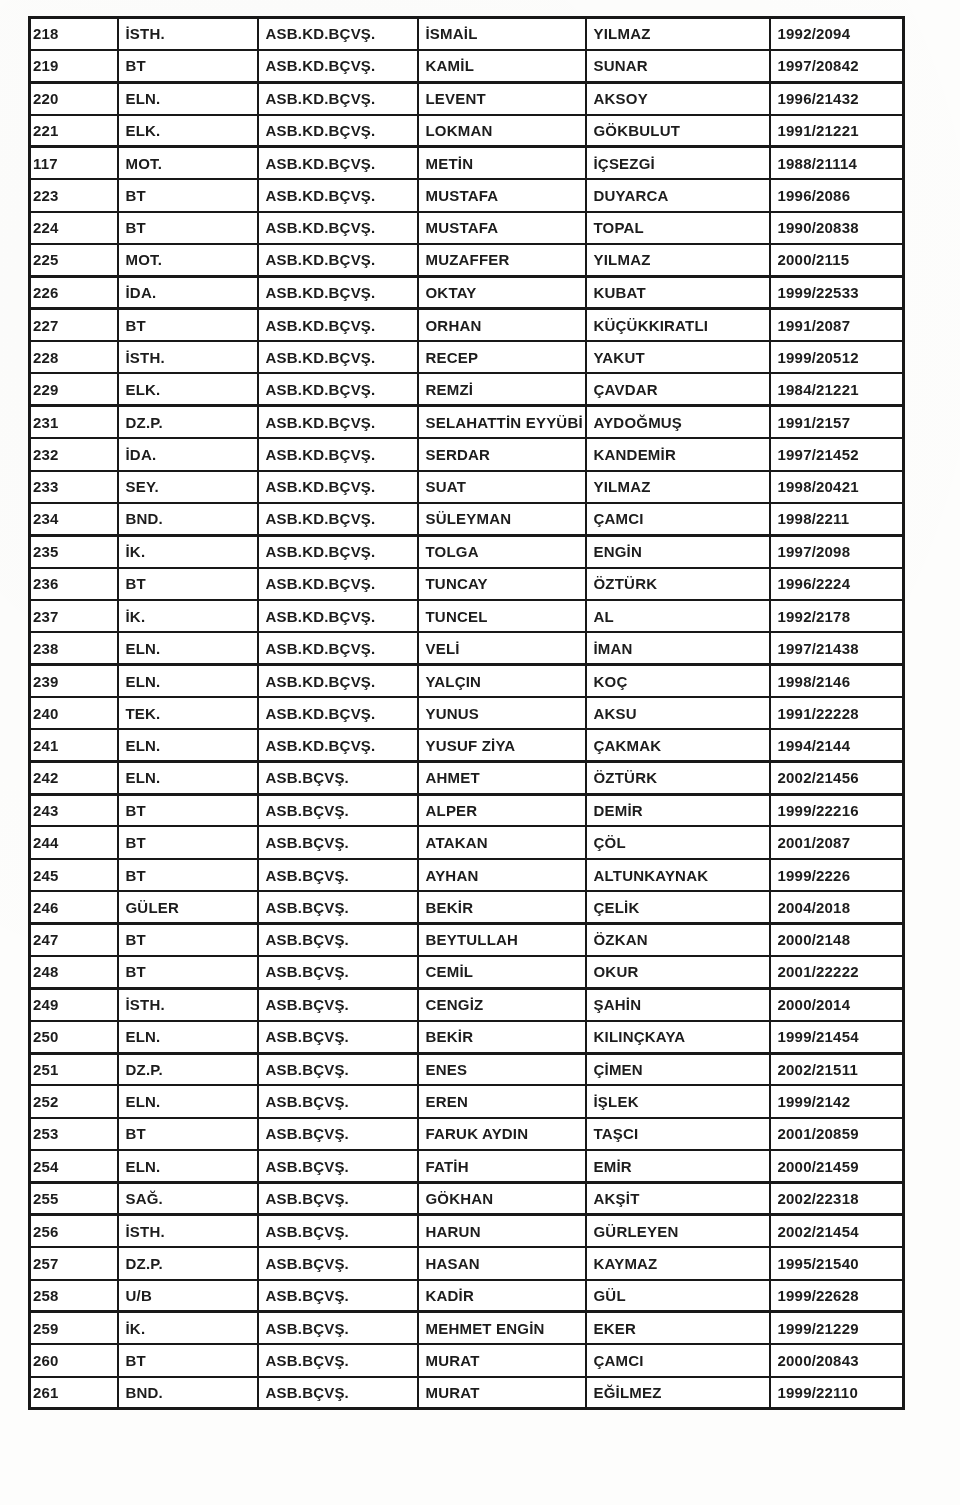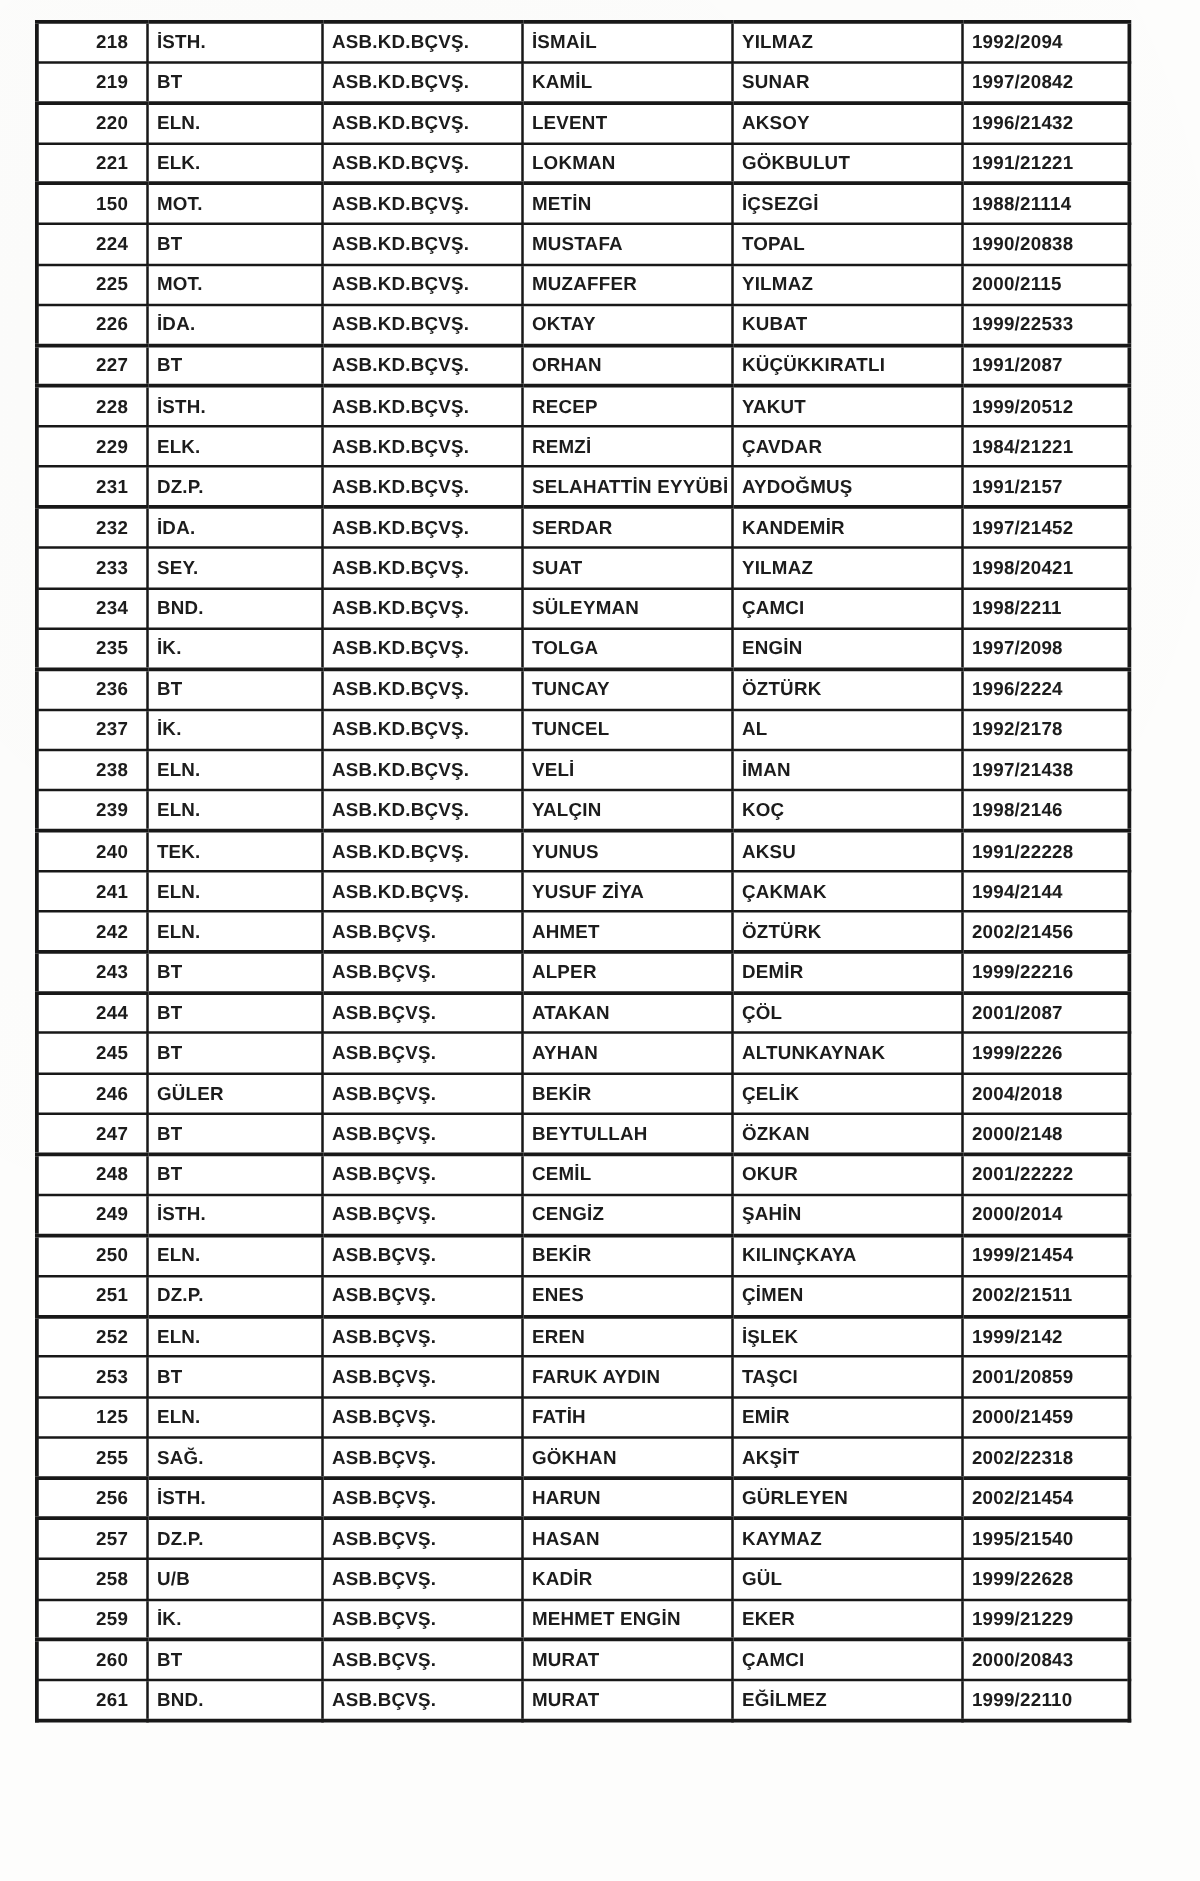--- a/index.html
+++ b/index.html
@@ -47,21 +47,21 @@
     font-size: 15px;
     font-weight: 600;
     letter-spacing: 0.2px;
     color: #1c1c1c;
     white-space: nowrap;
     overflow: hidden;
     vertical-align: middle;
     -webkit-font-smoothing: none;
   }
   td.c-no {
-    text-align: right;
+    text-align: left;
     padding-left: 2px;
     padding-right: 14px;
   }
   col.w-no     { width: 88px; }
   col.w-branch { width: 140px; }
   col.w-rank   { width: 160px; }
   col.w-first  { width: 168px; }
   col.w-last   { width: 184px; }
   col.w-reg    { width: 134px; }
 </style>
@@ -105,28 +105,36 @@
   </tr>
         <tr>
     <td class="c-no">221</td>
     <td class="c-branch">ELK.</td>
     <td class="c-rank">ASB.KD.BÇVŞ.</td>
     <td class="c-first">LOKMAN</td>
     <td class="c-last">GÖKBULUT</td>
     <td class="c-reg">1991/21221</td>
   </tr>
         <tr>
-    <td class="c-no">150</td>
+    <td class="c-no">117</td>
     <td class="c-branch">MOT.</td>
     <td class="c-rank">ASB.KD.BÇVŞ.</td>
     <td class="c-first">METİN</td>
     <td class="c-last">İÇSEZGİ</td>
     <td class="c-reg">1988/21114</td>
   </tr>
         <tr>
+    <td class="c-no">223</td>
+    <td class="c-branch">BT</td>
+    <td class="c-rank">ASB.KD.BÇVŞ.</td>
+    <td class="c-first">MUSTAFA</td>
+    <td class="c-last">DUYARCA</td>
+    <td class="c-reg">1996/2086</td>
+  </tr>
+        <tr>
     <td class="c-no">224</td>
     <td class="c-branch">BT</td>
     <td class="c-rank">ASB.KD.BÇVŞ.</td>
     <td class="c-first">MUSTAFA</td>
     <td class="c-last">TOPAL</td>
     <td class="c-reg">1990/20838</td>
   </tr>
         <tr>
     <td class="c-no">225</td>
     <td class="c-branch">MOT.</td>
@@ -345,21 +353,21 @@
   </tr>
         <tr>
     <td class="c-no">253</td>
     <td class="c-branch">BT</td>
     <td class="c-rank">ASB.BÇVŞ.</td>
     <td class="c-first">FARUK AYDIN</td>
     <td class="c-last">TAŞCI</td>
     <td class="c-reg">2001/20859</td>
   </tr>
         <tr>
-    <td class="c-no">125</td>
+    <td class="c-no">254</td>
     <td class="c-branch">ELN.</td>
     <td class="c-rank">ASB.BÇVŞ.</td>
     <td class="c-first">FATİH</td>
     <td class="c-last">EMİR</td>
     <td class="c-reg">2000/21459</td>
   </tr>
         <tr>
     <td class="c-no">255</td>
     <td class="c-branch">SAĞ.</td>
     <td class="c-rank">ASB.BÇVŞ.</td>

